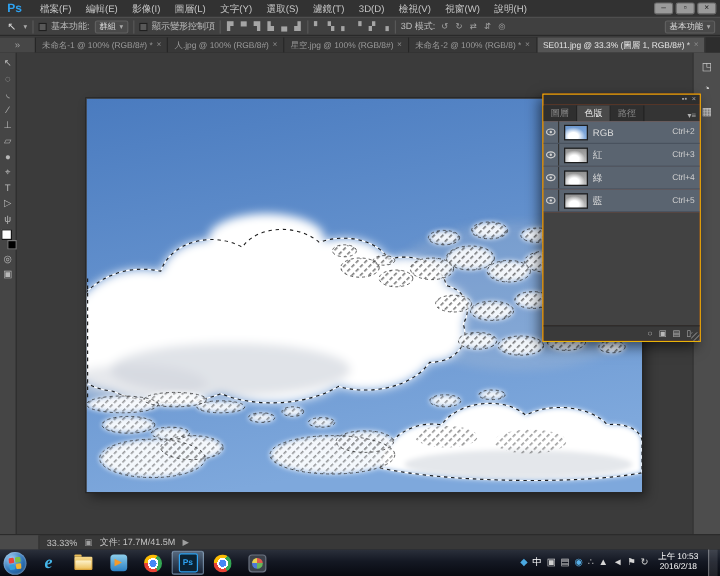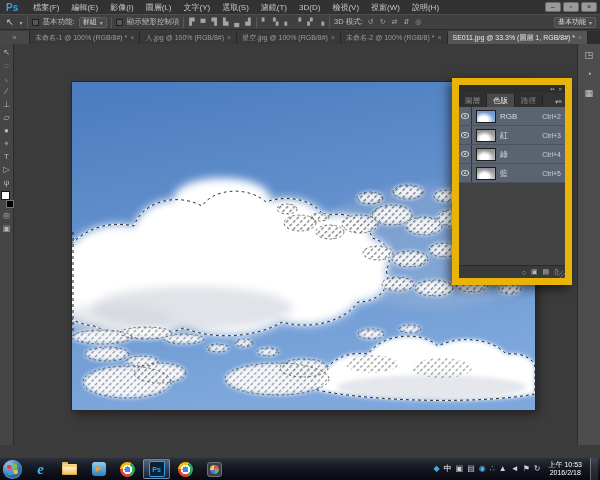--- a/index.html
+++ b/index.html
@@ -54,22 +54,22 @@
   .dock{position:absolute;right:0;top:44px;width:23px;bottom:13px;background:#4d4d4d;
     border-left:1px solid #2d2d2d;display:flex;flex-direction:column;align-items:center;gap:5px;padding-top:4px;}
   .dock-ico{width:16px;height:14px;color:#c9c9c9;font-size:9px;line-height:14px;text-align:center;}
 
   
   .canvas{position:absolute;left:72px;top:82px;width:463px;height:328px;overflow:hidden;
     box-shadow:0 0 0 1px #272727, 3px 4px 9px rgba(0,0,0,.45);}
   .canvas svg{display:block;}
 
   
-  .panel{position:absolute;left:452px;top:78px;width:120px;height:207px;background:#c2410c;
-    border:7px solid #eab308;box-shadow:-3px 4px 10px rgba(0,0,0,.55);
+  .panel{position:absolute;left:452px;top:78px;width:132px;height:207px;background:#c2410c;
+    border:1px solid #eab308;box-shadow:-3px 4px 10px rgba(0,0,0,.55);
     display:flex;flex-direction:column;}
   .panel-chrome{height:8px;background:#2e2e2e;display:flex;justify-content:flex-end;align-items:center;
     gap:4px;padding:0 3px;color:#a8a8a8;font-size:6px;line-height:6px;}
   .panel-tabs{height:14px;background:#343434;display:flex;align-items:flex-end;font-size:7.5px;}
   .ptab{padding:2px 6px 1px 6px;color:#8d8d8d;background:#2f2f2f;border-right:1px solid #242424;}
   .ptab.active{background:#4a4a4a;color:#e8e8e8;}
   .pmenu{margin-left:auto;color:#b0b0b0;font-size:6.5px;padding:0 3px 1px 0;}
   .chan{height:19px;flex:0 0 19px;display:flex;align-items:center;background:#424242;
     border-bottom:1px solid #383838;font-size:8px;color:#dcdcdc;}
   .chan.sel{background:var(--sel-row);border-bottom-color:#49525e;}
@@ -468,20 +468,27 @@
 
         <span>▣</span>
 
         <span>▤</span>
 
         <span>▯</span>
 
     </div>
   </div>
 
+  <div class="statusbar">
+    <span class="status-corner"></span>
+    <span>33.33%</span>
+    <span class="status-ico">▣</span>
+    <span>文件: 17.7M/41.5M</span>
+    <span class="status-ico">▶</span>
+  </div>
 </div>
 
 <div class="taskbar">
   <span class="start-orb">
     <svg class="orbflag" viewBox="0 0 11 11">
       <g transform="rotate(-8 5.5 5.5)">
         <rect x="0.5" y="0.5" width="4.5" height="4.5" rx="1" fill="#e8443c"></rect>
         <rect x="6" y="0.5" width="4.5" height="4.5" rx="1" fill="#7ec043"></rect>
         <rect x="0.5" y="6" width="4.5" height="4.5" rx="1" fill="#32a0da"></rect>
         <rect x="6" y="6" width="4.5" height="4.5" rx="1" fill="#f7b529"></rect>

